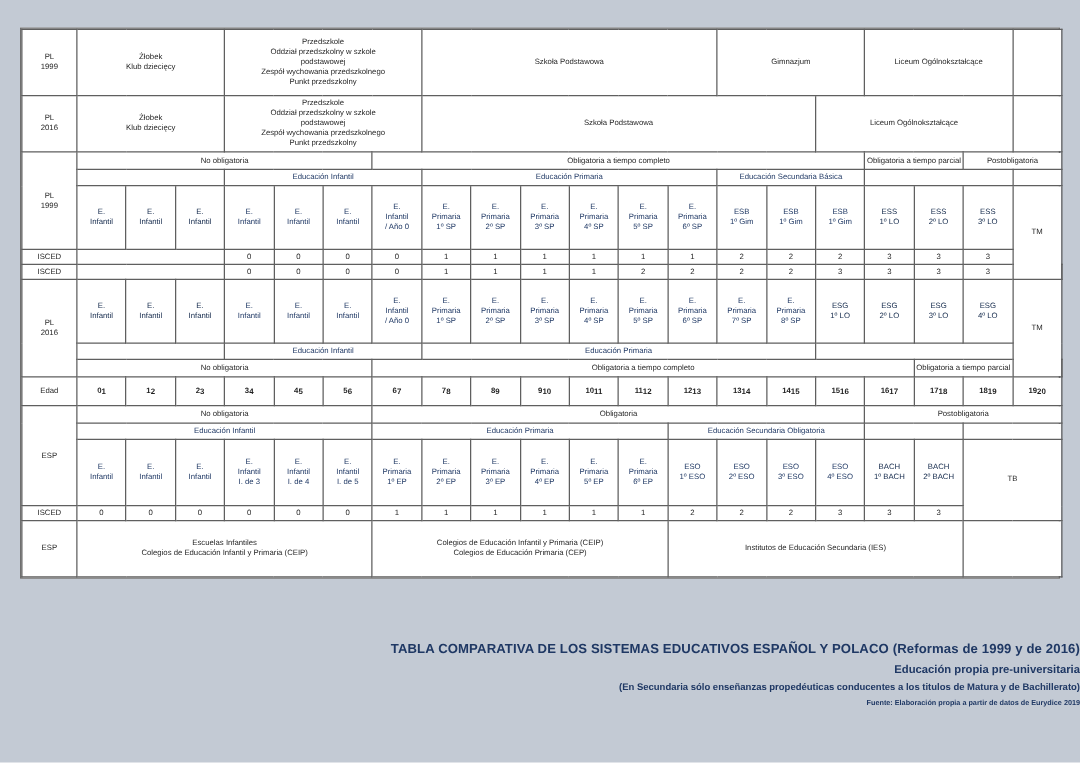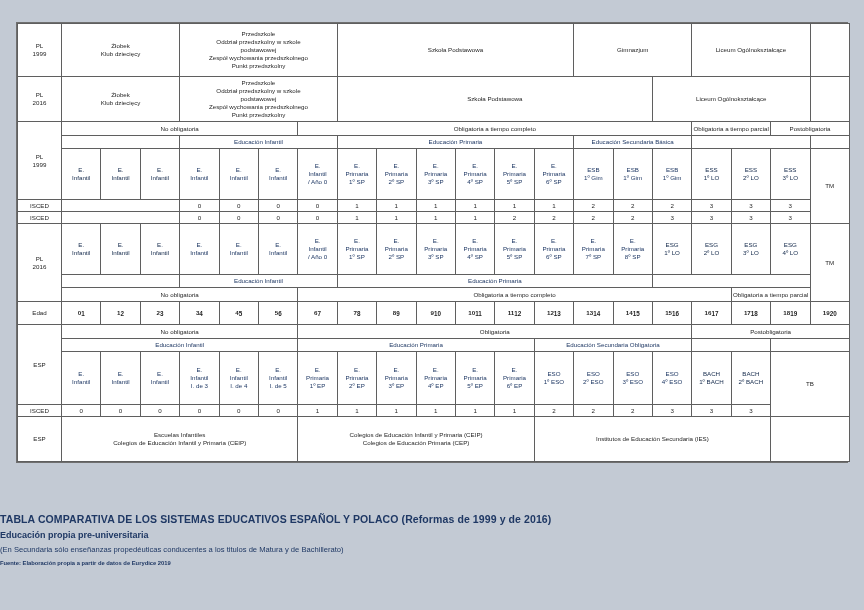--- a/index.html
+++ b/index.html
@@ -97,25 +97,25 @@
   .e-cell sub{font-size:6.3px;font-weight:bold;vertical-align:baseline;position:relative;top:1.5px;}
 
   
   .inst{font-size:5.6px;line-height:1.45;color:#1f1f1f;padding:2px;}
   .inst .ln{display:block;}
   .c-tb{background:#ffffff;font-size:7px;}
 
   
   .foot{
     position:absolute;left:0;right:0;top:512px;
-    text-align:left;color:#1f3864;
+    text-align:right;color:#1f3864;
   }
   .foot .t1{font-size:10.5px;font-weight:bold;letter-spacing:.1px;line-height:1.5;}
   .foot .t2{font-size:9px;font-weight:bold;line-height:1.7;}
-  .foot .t3{font-size:7.6px;font-weight:normal;line-height:1.8;}
+  .foot .t3{font-size:7.6px;font-weight:bold;line-height:1.8;}
   .foot .t4{font-size:5.8px;font-weight:bold;line-height:2.1;}
 </style>
 </head>
 <body>
 
 <div class="sheet">
   <table class="grid">
     <colgroup>
       <col style="width:44px">
       <col span="20" style="width:39.4px">

